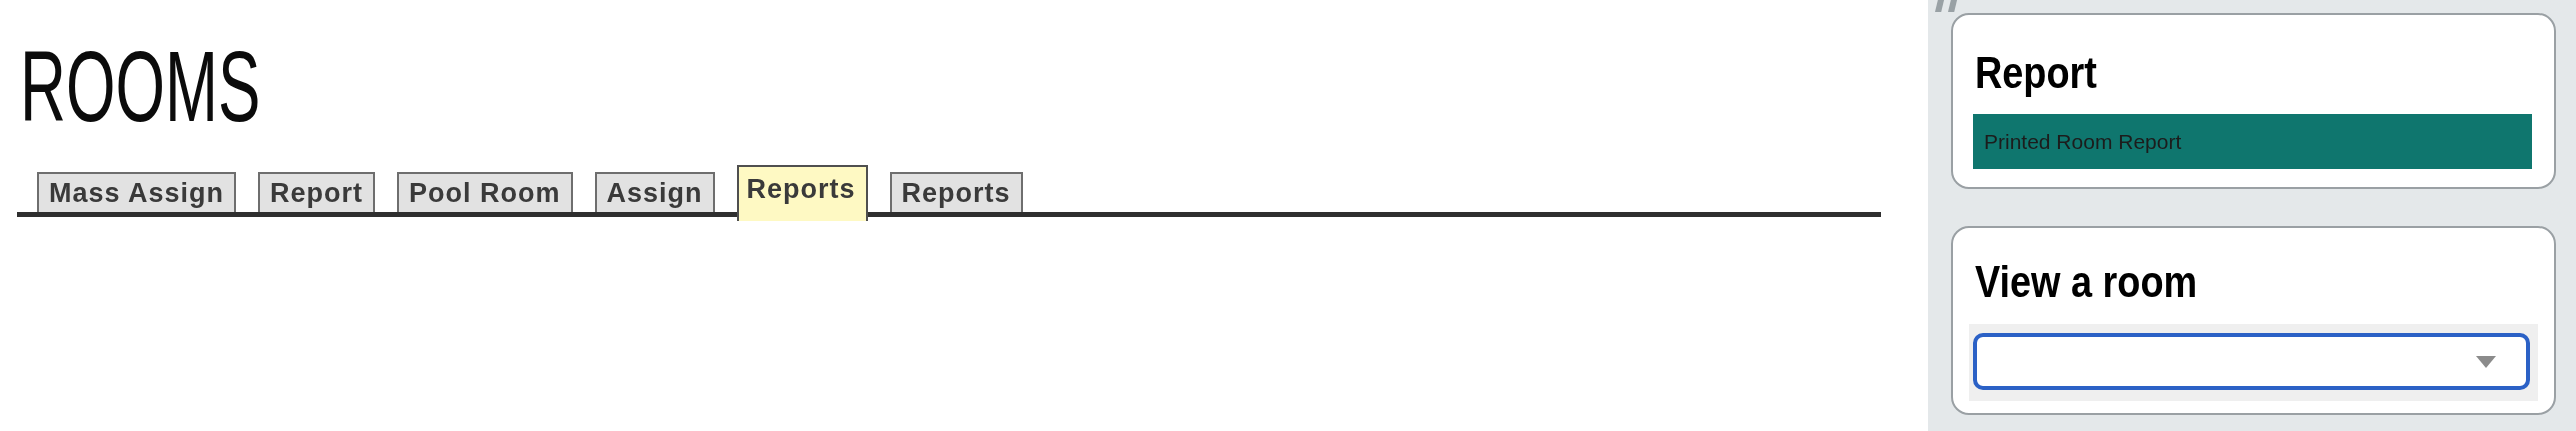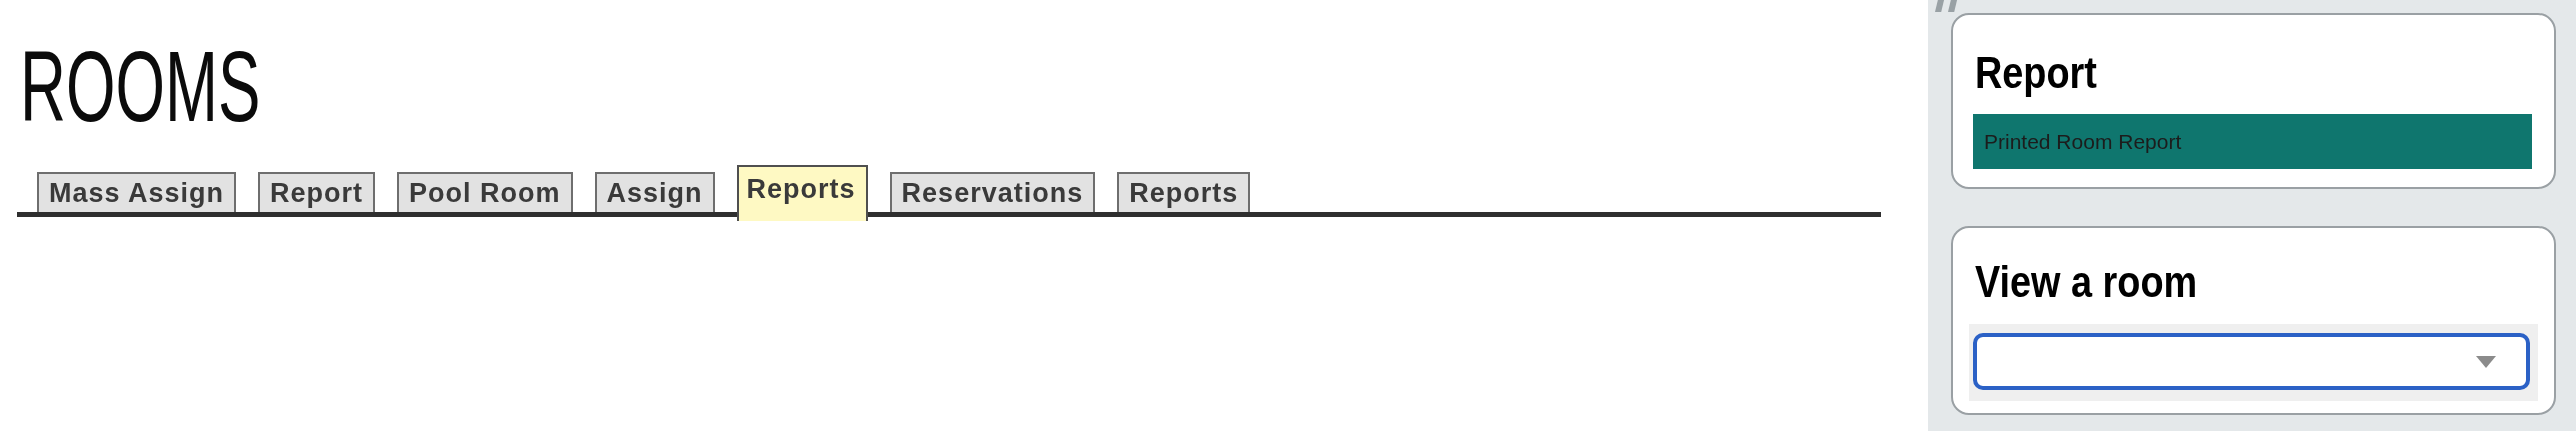--- a/index.html
+++ b/index.html
@@ -119,23 +119,20 @@
       <div class="tab">
         <span class="tab-label">Pool Room</span>
       </div>
       <div class="tab">
         <span class="tab-label">Assign</span>
       </div>
       <div class="tab active">
         <span class="tab-label">Reports</span>
       </div>
       <div class="tab">
-        <span class="tab-label">Reservations</span>
-      </div>
-      <div class="tab">
         <span class="tab-label">Reports</span>
       </div>
     </nav>
 
   <div class="content-area"></div>
 </div>
 
 <aside class="sidebar">
   <div class="collapse-handle" title="">
       <i></i>

